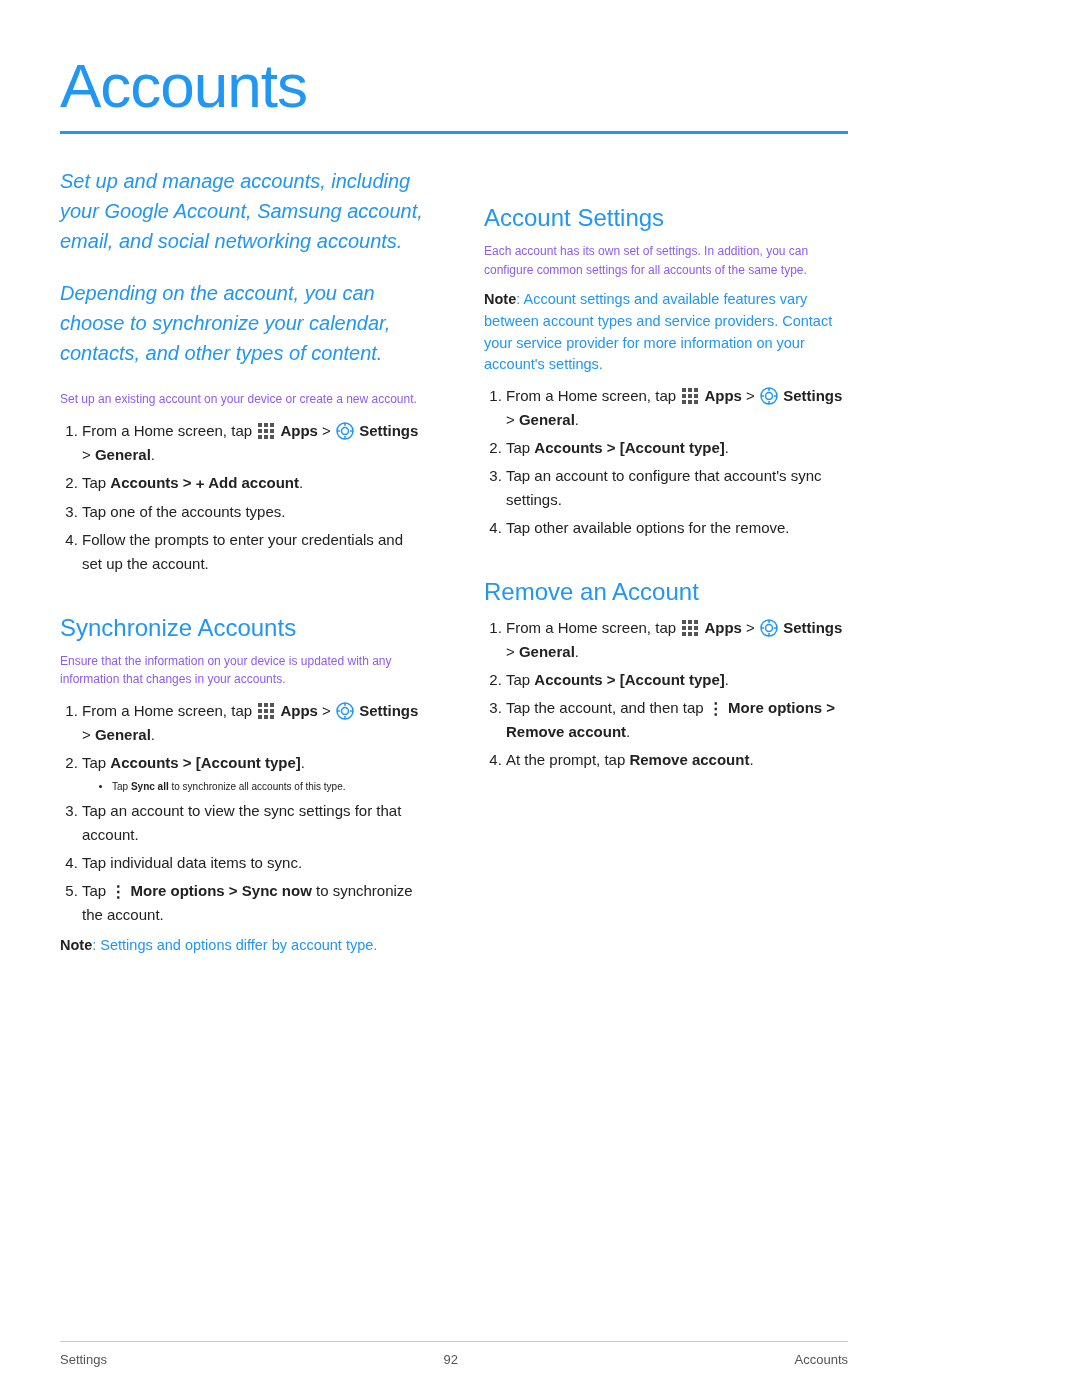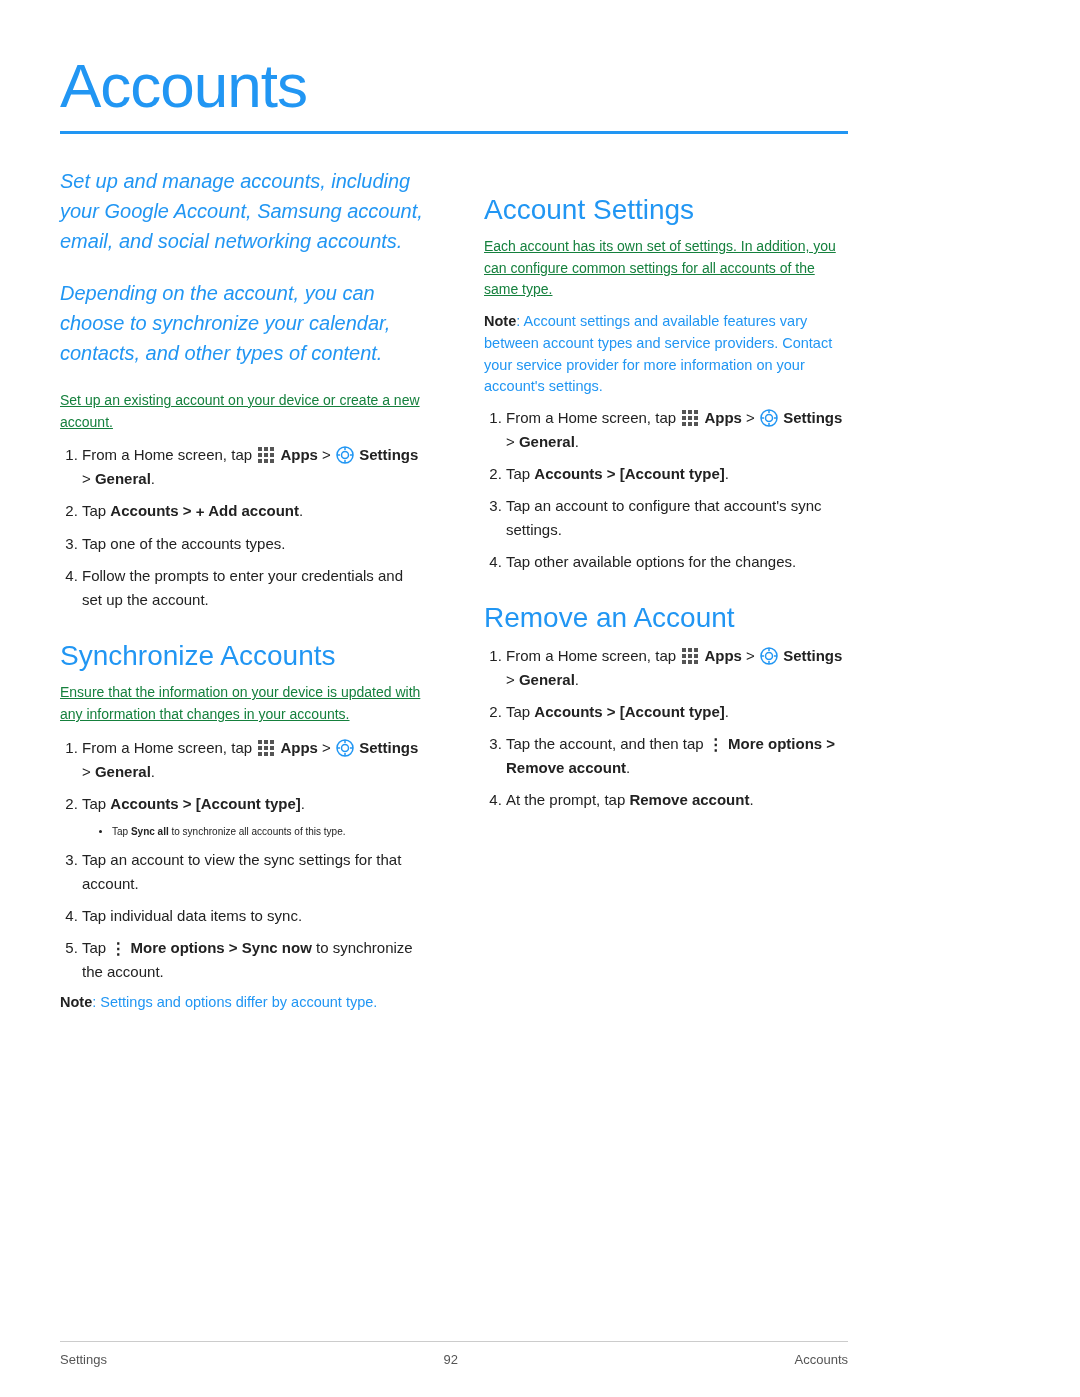--- a/index.html
+++ b/index.html
@@ -49,46 +49,44 @@
 
     .intro-italic {
       font-style: italic;
       color: #2196F3;
       font-size: 20px;
       line-height: 1.5;
       margin-bottom: 22px;
     }
 
     .section-heading {
-      font-size: 28px;
+      font-size: 24px;
       color: #2196F3;
       font-weight: 400;
-      margin-top: 28px;
+      margin-top: 38px;
       margin-bottom: 10px;
     }
 
     .section-intro {
-      font-size: 14px;
-      color: #15803d;
+      font-size: 12px;
+      color: #8b5cf6;
       line-height: 1.55;
       margin-bottom: 10px;
-      text-decoration: underline;
     }
 
     ol {
       padding-left: 22px;
       margin-bottom: 8px;
     }
 
     ol li {
       font-size: 15px;
       line-height: 1.6;
       margin-bottom: 4px;
       color: #222;
-      margin-top: 8px;
     }
 
     ul {
       padding-left: 30px;
       margin: 4px 0;
     }
 
     ul li {
       font-size: 10px;
       line-height: 1.6;
@@ -297,21 +295,21 @@
             <line x1="9" y1="1" x2="9" y2="4" stroke="#2196F3" stroke-width="1.5"></line>
             <line x1="9" y1="14" x2="9" y2="17" stroke="#2196F3" stroke-width="1.5"></line>
             <line x1="1" y1="9" x2="4" y2="9" stroke="#2196F3" stroke-width="1.5"></line>
             <line x1="14" y1="9" x2="17" y2="9" stroke="#2196F3" stroke-width="1.5"></line>
           </svg>
           <span class="bold">Settings</span><br>
           &gt; <span class="bold">General</span>.
         </li>
         <li>Tap <span class="bold">Accounts &gt; [Account type]</span>.</li>
         <li>Tap an account to configure that account's sync settings.</li>
-        <li>Tap other available options for the changes.</li>
+        <li>Tap other available options for the remove.</li>
       </ol>
 
       <h2 class="section-heading">Remove an Account</h2>
       <ol>
         <li>
           From a Home screen, tap
           <svg class="icon-apps" viewBox="0 0 18 18">
             <rect x="1" y="1" width="4" height="4" fill="#555"></rect>
             <rect x="7" y="1" width="4" height="4" fill="#555"></rect>
             <rect x="13" y="1" width="4" height="4" fill="#555"></rect>

